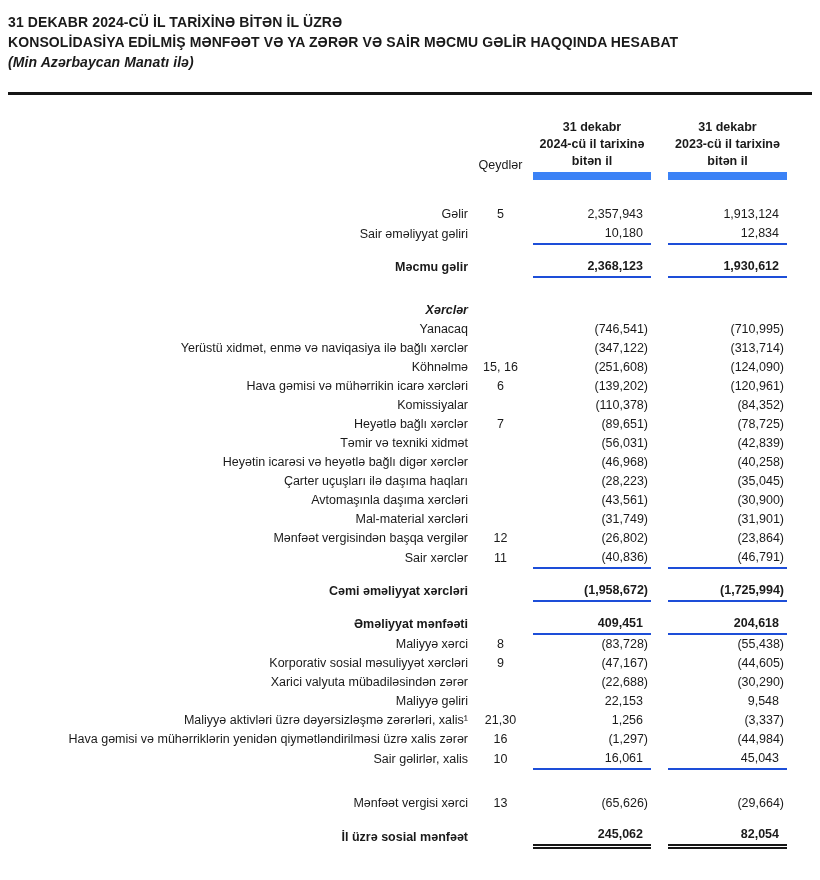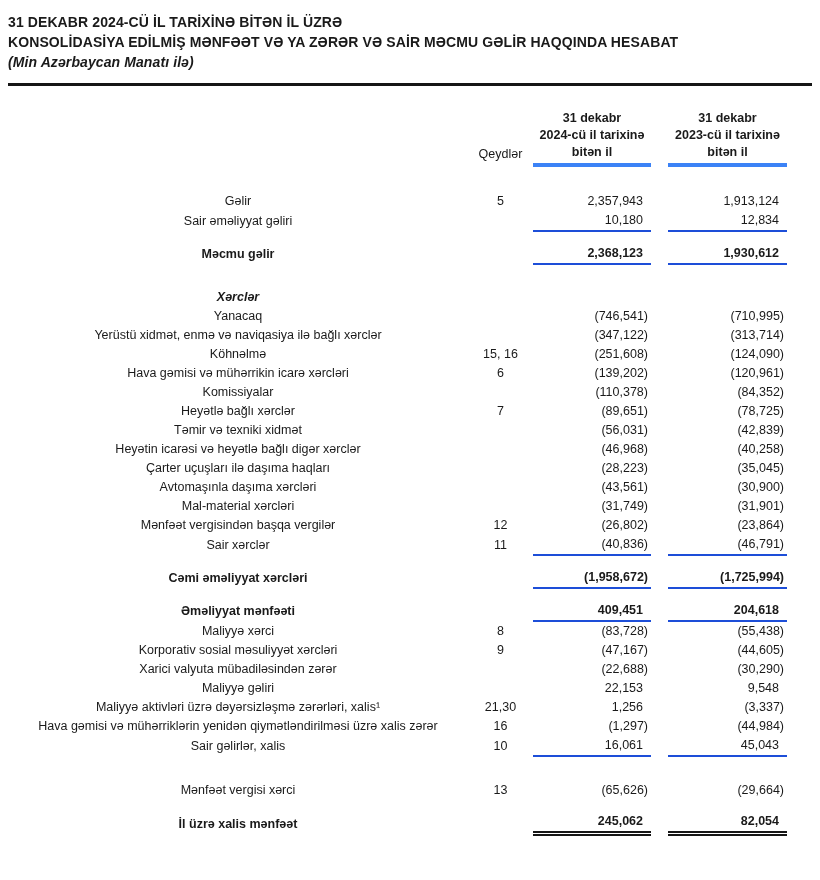--- a/index.html
+++ b/index.html
@@ -13,21 +13,21 @@
     color: #1a1a1a;
     -webkit-font-smoothing: antialiased;
   }
   .doc {
     padding: 12px 8px 0 8px;
     box-sizing: border-box;
     width: 820px;
   }
   .doc-header {
     border-bottom: 3px solid #161616;
-    padding-bottom: 11px;
+    padding-bottom: 20px;
   }
   .title-line {
     font-size: 14px;
     font-weight: 700;
     line-height: 20px;
     white-space: nowrap;
     letter-spacing: 0.1px;
   }
   .subtitle {
     font-style: italic;
@@ -46,34 +46,34 @@
 
   td {
     font-size: 12.5px;
     line-height: 15px;
     height: 17px;
     padding: 0 0 2px 0;
     vertical-align: bottom;
     white-space: nowrap;
     overflow: visible;
   }
-  td.c-label { text-align: center; }
+  td.c-label { text-align: right; }
   td.c-note  { text-align: center; }
   td.c-val   { text-align: right; padding-right: 3px; }
   td.c-val.pos { padding-right: 8px; }
 
   
   tr.head-row td { vertical-align: bottom; }
   tr.head-row .hline {
     font-weight: 700;
     text-align: center;
     line-height: 17px;
     font-size: 12.5px;
   }
-  tr.head-row td.c-val { border-bottom: 4px solid #3b82f6; padding-right: 0; }
+  tr.head-row td.c-val { border-bottom: 8px solid #3b82f6; padding-right: 0; }
   tr.head-row td.head-note {
     font-weight: 400;
     text-align: center;
     padding-bottom: 3px;
   }
 
   
   tr.r-bold td { font-weight: 700; }
   tr.r-section td.c-label { font-weight: 700; font-style: italic; }
 
@@ -328,21 +328,21 @@
       <td class="c-label">Mənfəət vergisi xərci</td>
       <td class="c-note">13</td>
       <td class="c-val">(65,626)</td>
       <td class="c-gap"></td>
       <td class="c-val">(29,664)</td>
     </tr>
         <tr class="spacer-sm">
           <td colspan="5"></td>
         </tr>
         <tr class="r-bold u2">
-      <td class="c-label">İl üzrə xalis mənfəət</td>
+      <td class="c-label">İl üzrə sosial mənfəət</td>
       <td class="c-note"></td>
       <td class="c-val pos">245,062</td>
       <td class="c-gap"></td>
       <td class="c-val pos">82,054</td>
     </tr>
       </tbody>
   </table>
 
 </div>
 

